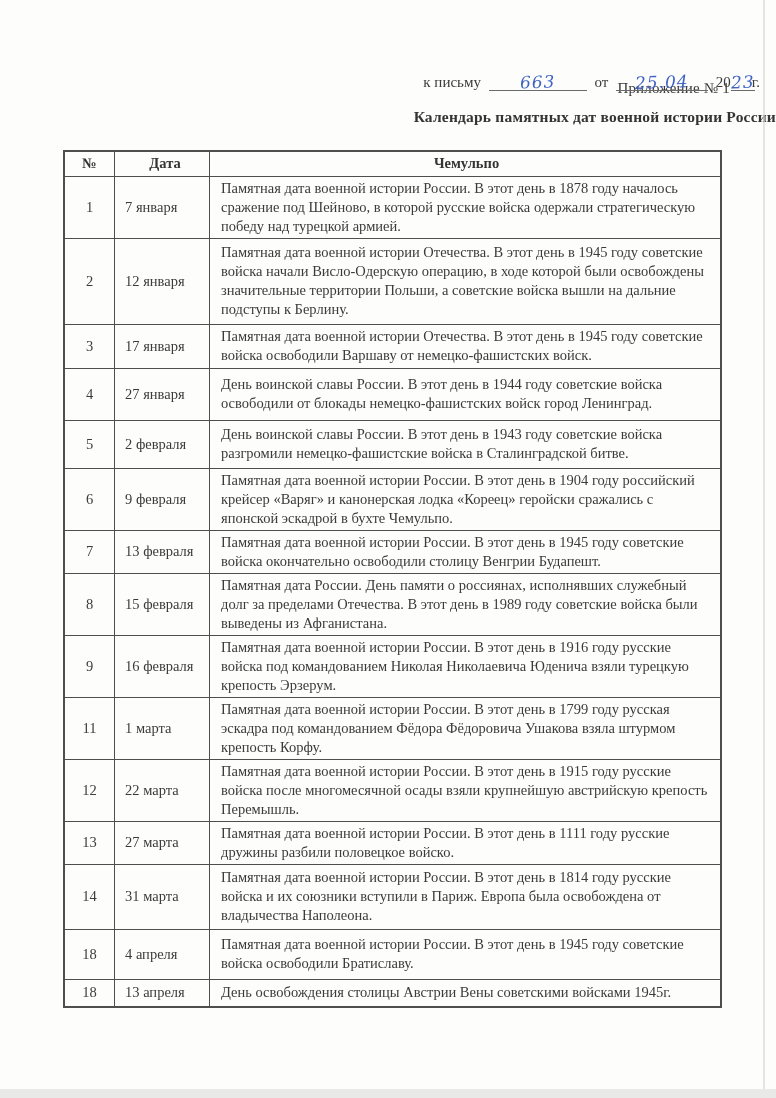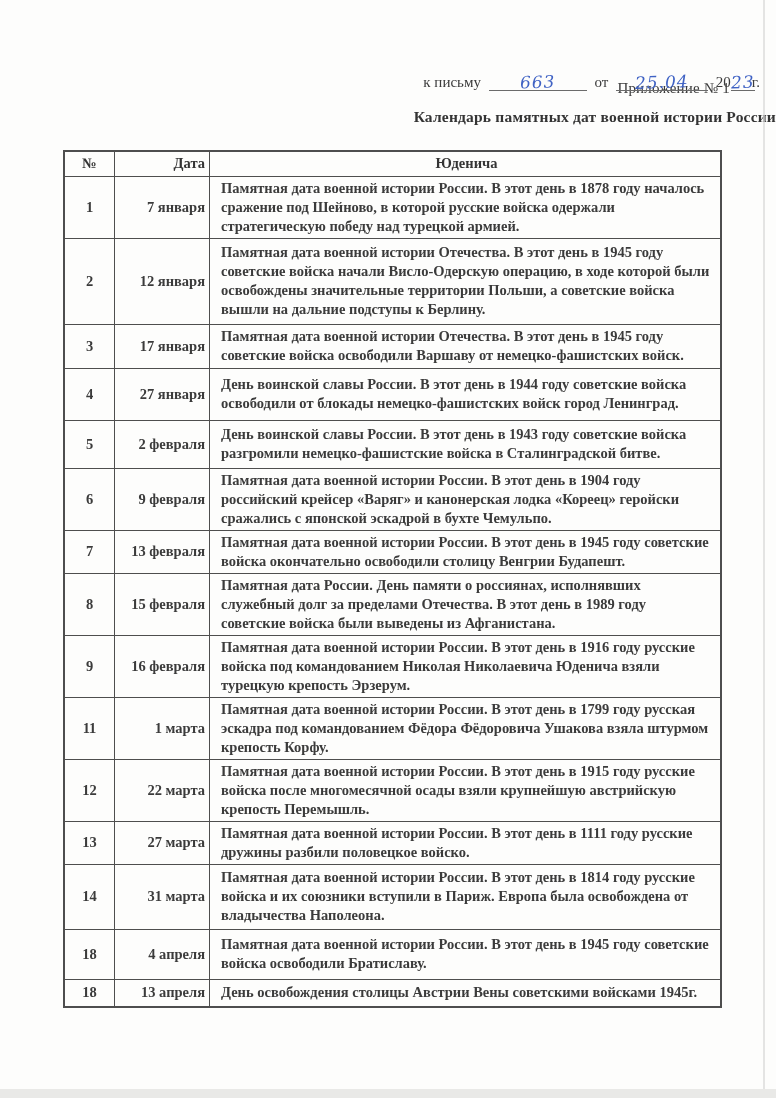--- a/index.html
+++ b/index.html
@@ -71,24 +71,23 @@
   }
   table.calendar { border-width: 2px; }
   th {
     font-size: 14.5px; font-weight: bold; color: #343434;
     padding: 3px 4px; text-align: center;
   }
   td {
     font-size: 14.5px;
     line-height: 19px;
     vertical-align: middle;
-    font-weight: bold;
   }
   .c-num   { width: 41px; text-align: center; padding: 2px 4px; }
-  .c-date  { width: 80px; padding: 2px 4px 2px 10px; text-align: right; }
+  .c-date  { width: 80px; padding: 2px 4px 2px 10px; }
   .c-event { padding: 2px 8px 2px 11px; }
 </style>
 </head>
 <body>
 
 <div class="sheet">
 
   <div class="appendix">Приложение № 1</div>
 
   <div class="letter-line">
@@ -99,21 +98,21 @@
     <span>20</span><span class="blank blank-year"><span class="hand">23</span></span><span>г.</span>
   </div>
 
   <div class="doc-title">Календарь памятных дат военной истории России</div>
 
   <table class="calendar">
     <thead>
       <tr style="height:25px">
         <th class="c-num">№</th>
         <th class="c-date">Дата</th>
-        <th class="c-event">Юденича</th>
+        <th class="c-event">Чемульпо</th>
       </tr>
     </thead>
     <tbody>
       <tr style="height:57px">
         <td class="c-num">1</td>
         <td class="c-date">7 января</td>
         <td class="c-event">Памятная дата военной истории России. В этот день в 1878 году началось сражение под Шейново, в которой русские войска одержали стратегическую победу над турецкой армией.</td>
       </tr>
       <tr style="height:86px">
         <td class="c-num">2</td>

